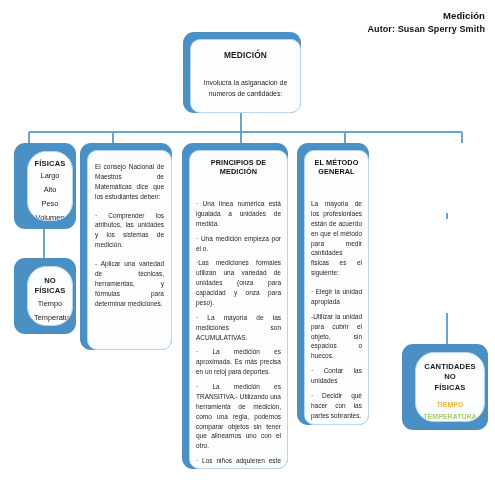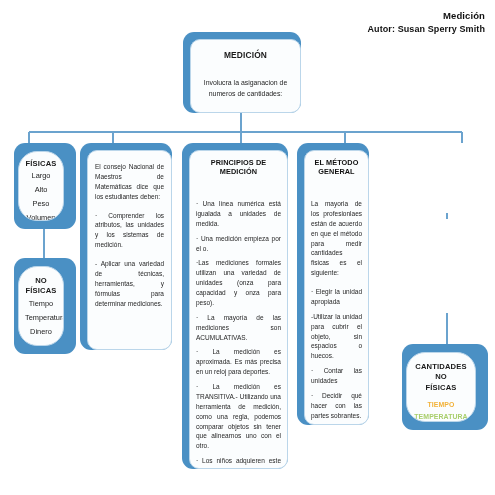--- a/index.html
+++ b/index.html
@@ -33,21 +33,21 @@
   .card{
     position:absolute;left:7px;top:7px;
     width:calc(100% - 7px);height:calc(100% - 7px);
     background:#FBFDFE;
     border:1px solid #BBD6EA;
     border-radius:10px;
     box-sizing:border-box;
     overflow:hidden;
   }
   .card.inset{
-    left:4px;top:8px;
+    left:13px;top:8px;
     width:calc(100% - 16px);height:calc(100% - 16px);border-radius:19px;
   }
   .pad{padding:6px 6px 4px 6px;}
 
   
   .ttl{
     font-size:7.6px;font-weight:bold;color:#1a1a1a;
     text-align:center;letter-spacing:.15px;line-height:1.35;
   }
   .ttl.big{font-size:8.4px;}
@@ -125,21 +125,21 @@
       <div class="pad" style="padding-top:7px;">
         <div class="ttl">FÍSICAS</div>
         <div class="item">Largo</div>
         <div class="item">Alto</div>
         <div class="item">Peso</div>
         <div class="item">Volumen</div>
       </div>
     </div>
   </div>
 
-  <div class="node" style="left:14px;top:258px;width:62px;height:96px;">
+  <div class="node" style="left:14px;top:258px;width:62px;height:76px;">
     <div class="plate"></div>
     <div class="card inset">
       <div class="pad" style="padding-top:9px;">
         <div class="ttl">NO FÍSICAS</div>
         <div class="item">Tiempo</div>
         <div class="item">Temperatura</div>
         <div class="item">Dinero</div>
       </div>
     </div>
   </div>

